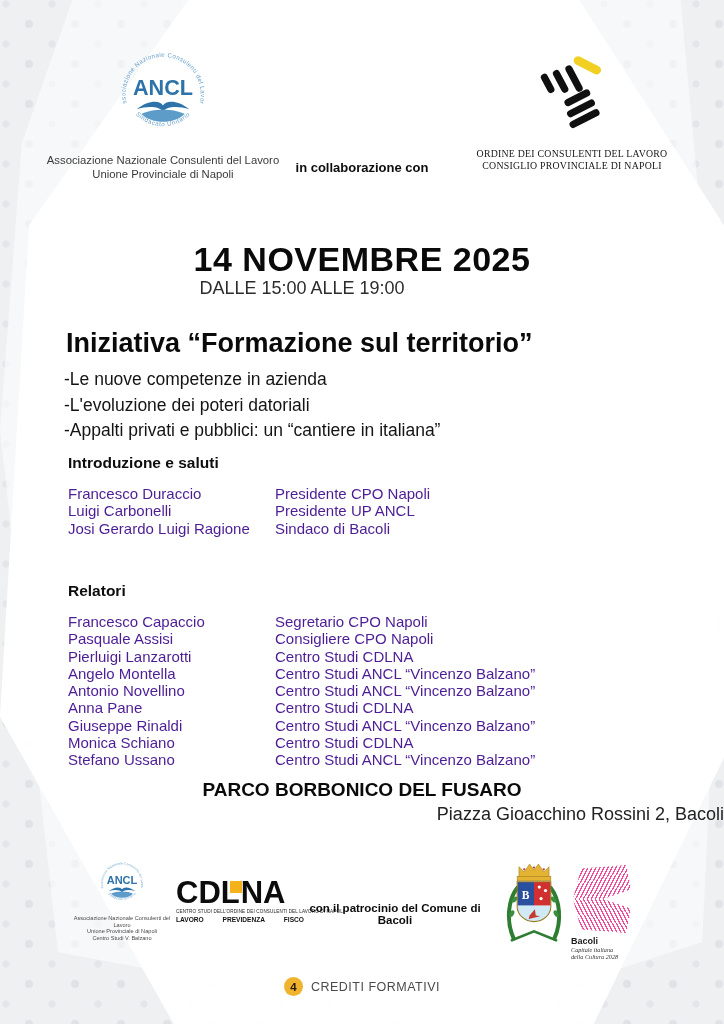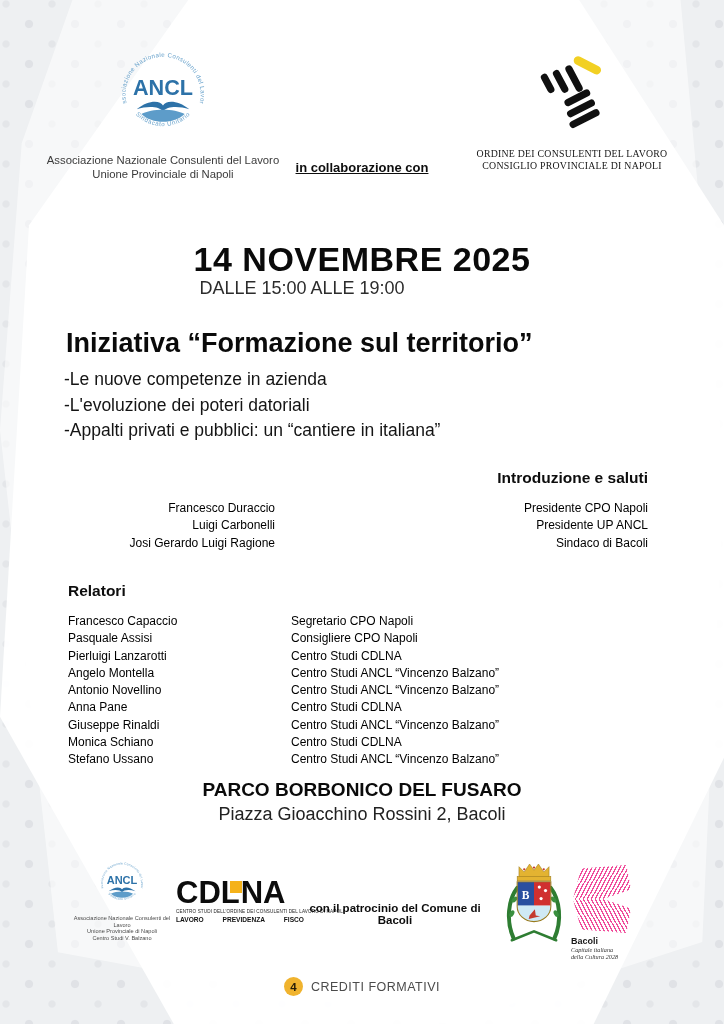--- a/index.html
+++ b/index.html
@@ -26,49 +26,49 @@
     position:absolute;inset:0;background:#ffffff;opacity:.96;
     clip-path:polygon(26% 0%, 80% 0%, 100% 22%, 100% 74%, 82% 100%, 24% 100%, 0% 70%, 4% 22%);
   }
   .layer{position:absolute;inset:0;}
 
   
   .hdr-left{position:absolute;left:38px;top:52px;width:250px;text-align:center;}
   .ancl-svg{width:94px;height:94px;display:inline-block;}
   .hdr-left .caption{margin-top:4px;font-size:11.3px;line-height:13.5px;color:#3b3b3b;}
   .collab{position:absolute;left:0;top:160px;width:724px;text-align:center;
-          font-size:13px;font-weight:bold;color:#0d0d0d;text-decoration:underline;}
+          font-size:13px;font-weight:bold;color:#0d0d0d;}
   .hdr-right{position:absolute;right:34px;top:48px;width:236px;text-align:center;}
   .ordine-svg{width:88px;height:96px;display:inline-block;}
   .hdr-right .caption{margin-top:0;font-family:"Liberation Serif", serif;font-weight:normal;
           font-size:9.8px;line-height:12px;letter-spacing:.25px;color:#161616;}
 
   
   .date-line{position:absolute;left:0;top:240px;width:724px;text-align:center;
              font-size:34px;font-weight:bold;letter-spacing:.5px;color:#0a0a0a;}
   .time-line{position:absolute;left:0;top:278px;width:604px;text-align:center;
              font-size:18px;color:#2c2c2c;}
   .ev-title{position:absolute;left:66px;top:328px;width:600px;
             font-size:27px;font-weight:bold;color:#0a0a0a;}
   .topics{position:absolute;left:64px;top:367px;width:560px;
           font-size:17.5px;line-height:25.5px;color:#141414;}
 
   
   .section{position:absolute;left:68px;width:580px;}
-  .sec-intro{top:469px;text-align:right;}
+  .sec-intro{top:454px;}
   .sec-rel{top:582px;}
   .sec-heading{font-size:15.5px;font-weight:bold;color:#0d0d0d;margin:0 0 13px 0;}
-  .person-row{display:flex;font-size:12px;line-height:17.3px;color:#000000;gap:16px;}
+  .person-row{display:flex;font-size:15px;line-height:17.3px;color:#4c1d95;}
   .p-name{width:207px;flex:0 0 auto;}
   .p-role{flex:1;}
 
   
   .venue-name{position:absolute;left:0;top:779px;width:724px;text-align:center;
               font-size:19px;font-weight:bold;color:#0a0a0a;}
-  .venue-addr{position:absolute;left:0;top:804px;width:724px;text-align:center;
+  .venue-addr{position:absolute;left:0;top:804px;width:724px;text-align:right;
               font-size:18px;color:#222;}
 
   
   .logo-strip{position:absolute;left:0;top:856px;width:724px;height:100px;}
   .ancl-small{position:absolute;left:66px;top:6px;width:112px;text-align:center;}
   .ancl-small .ancl-svg{width:48px;height:48px;}
   .ancl-small .caption{margin-top:1px;font-size:5.6px;line-height:6.6px;color:#4a4a4a;}
 
   .cdlna{position:absolute;left:176px;top:22px;width:128px;}
   .cdlna-word{position:relative;font-size:31px;font-weight:900;letter-spacing:0;

